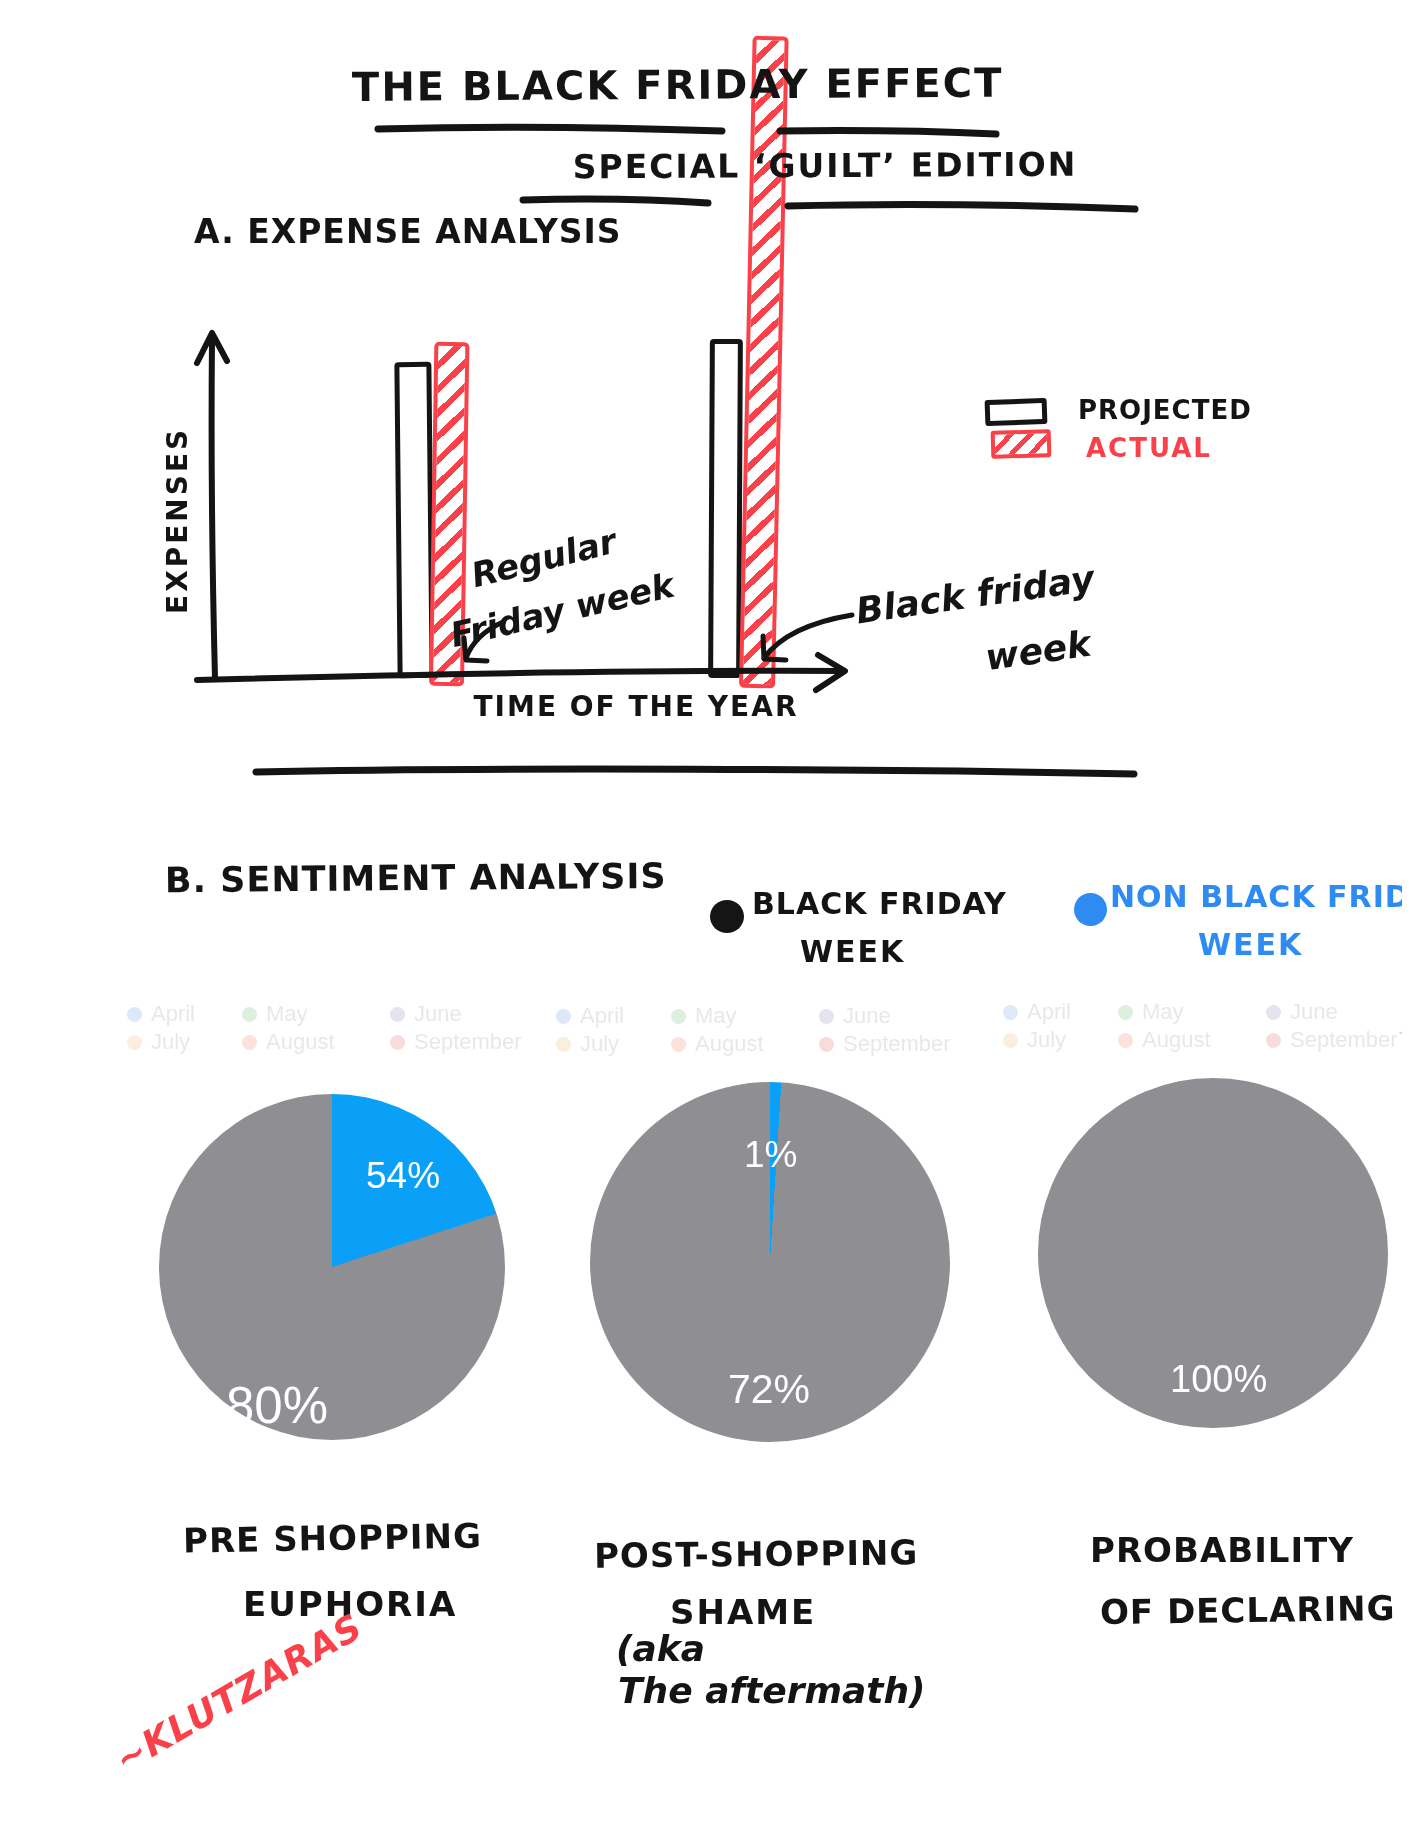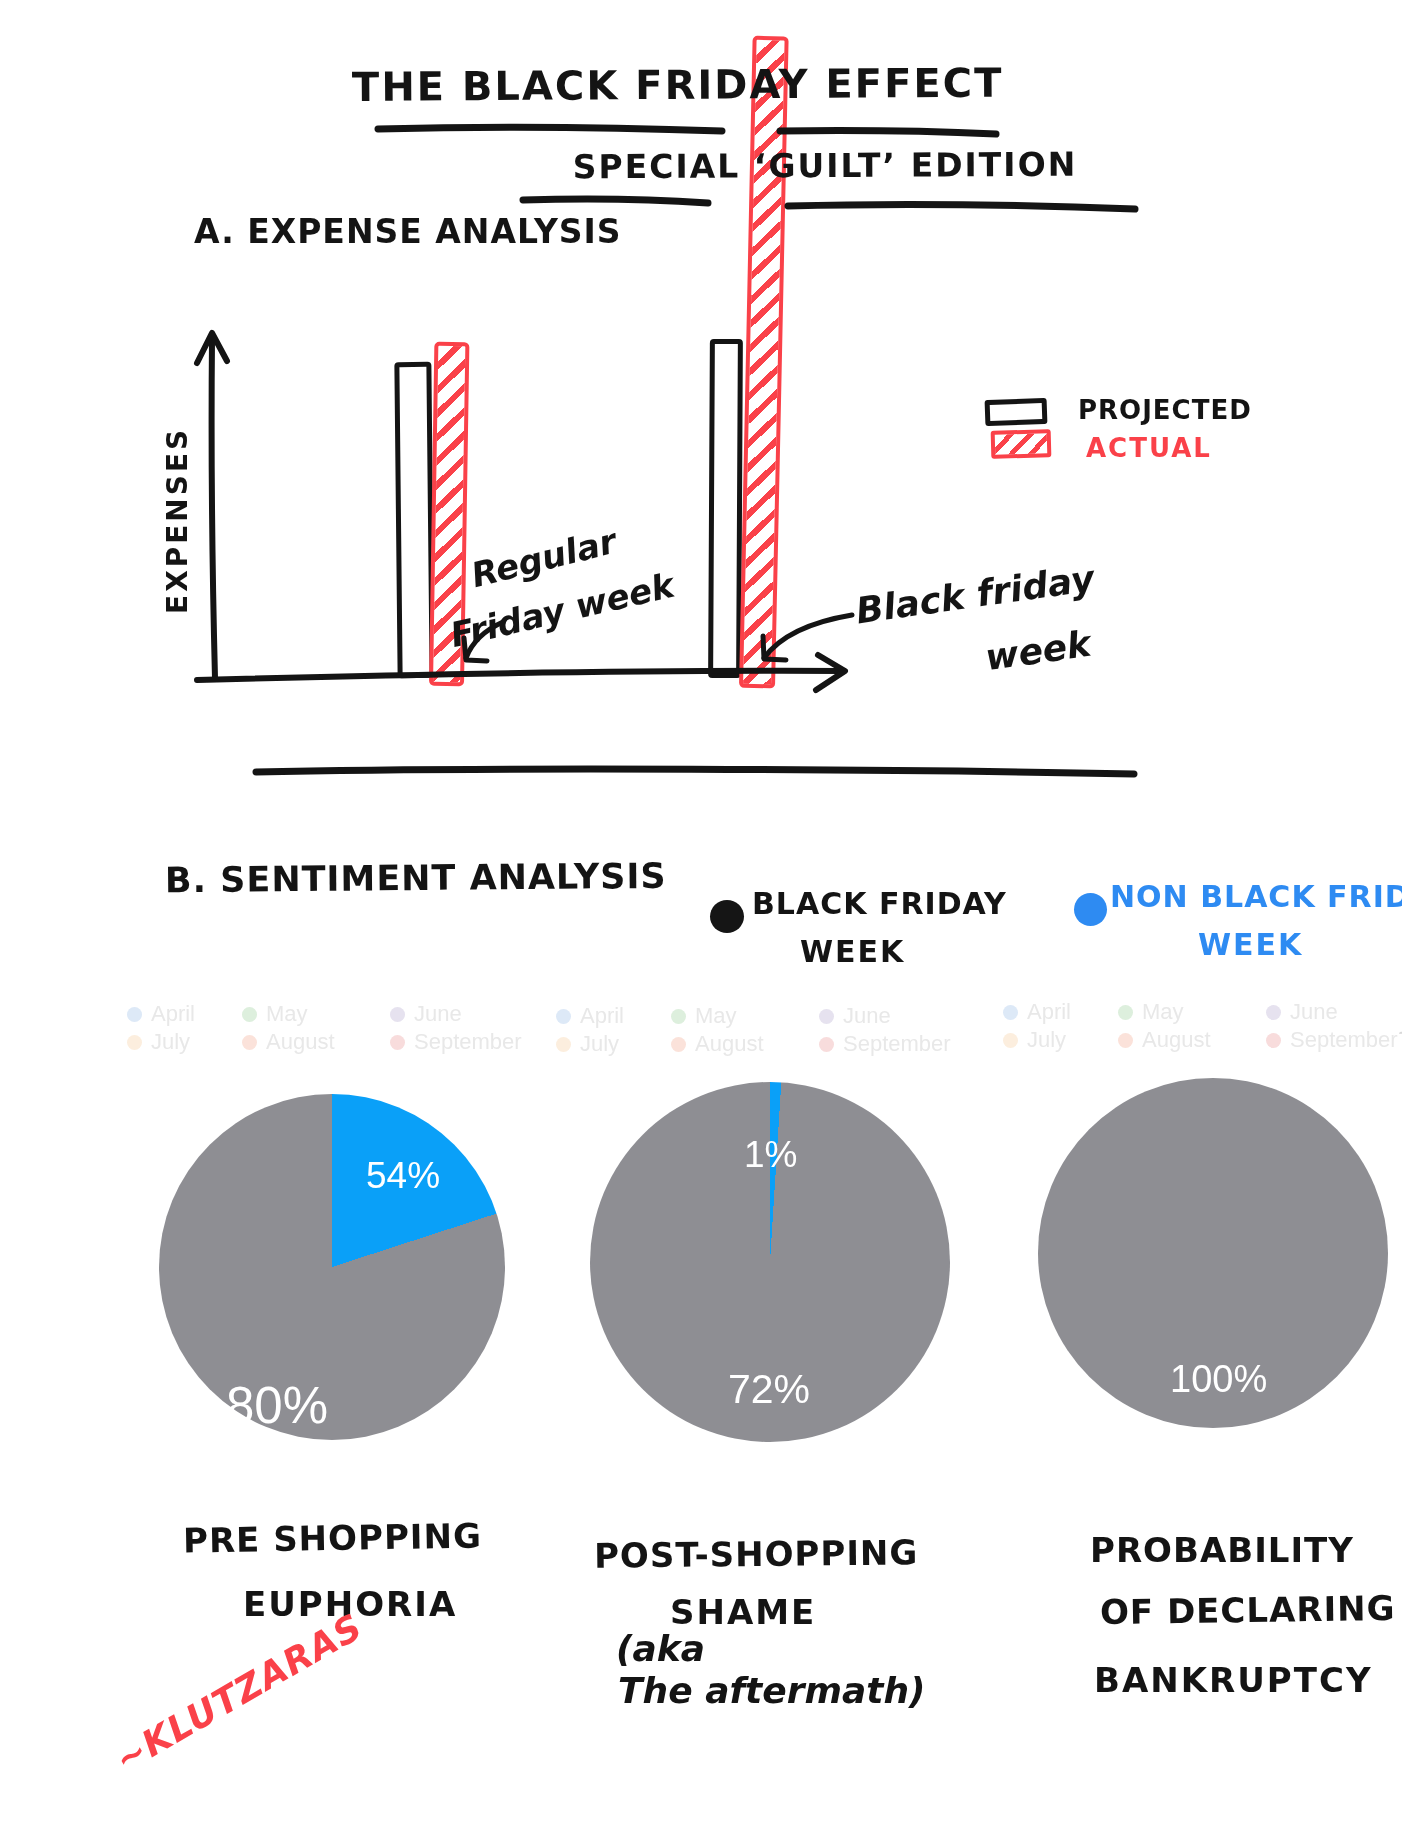--- a/index.html
+++ b/index.html
@@ -122,20 +122,21 @@
     <polyline points="763,636 764,659 786,660" stroke-width="5"></polyline>
 
     <path d="M256,772 C480,767 900,769 1134,774" stroke-width="7"></path>
   </svg>
 
   <div class="abs hw title1">THE BLACK FRIDAY EFFECT</div>
   <div class="abs hw title2">SPECIAL ‘GUILT’ EDITION</div>
   <div class="abs hw headA">A. EXPENSE ANALYSIS</div>
 
   <div class="abs hw ylab">EXPENSES</div>
+  <div class="abs hw xlab">TIME OF THE YEAR</div>
 
   <div class="abs lg-swatch-b"></div>
   <div class="abs hw lg-proj">PROJECTED</div>
   <div class="abs lg-swatch-r"></div>
   <div class="abs hw lg-act">ACTUAL</div>
 
   <div class="abs cur ann-reg1">Regular</div>
   <div class="abs cur ann-reg2">Friday week</div>
   <div class="abs cur ann-bf1">Black friday</div>
   <div class="abs cur ann-bf2">week</div>
@@ -240,17 +241,16 @@
   <div class="plabel app pl-100">100%</div>
 
   <div class="abs hw cap c1a">PRE SHOPPING</div>
   <div class="abs hw cap c1b">EUPHORIA</div>
   <div class="abs hw cap c2a">POST-SHOPPING</div>
   <div class="abs hw cap c2b">SHAME</div>
   <div class="abs cur cap c2c">(aka</div>
   <div class="abs hw cap c3a">PROBABILITY</div>
   <div class="abs cur cap c2d">The aftermath)</div>
   <div class="abs hw cap c3b">OF DECLARING</div>
-  <div class="abs hw cap c3c">BANKRUPTCY</div>
 
   <div class="abs cur sig">~KLUTZARAS</div>
 
 </div>
 
 </body></html>

